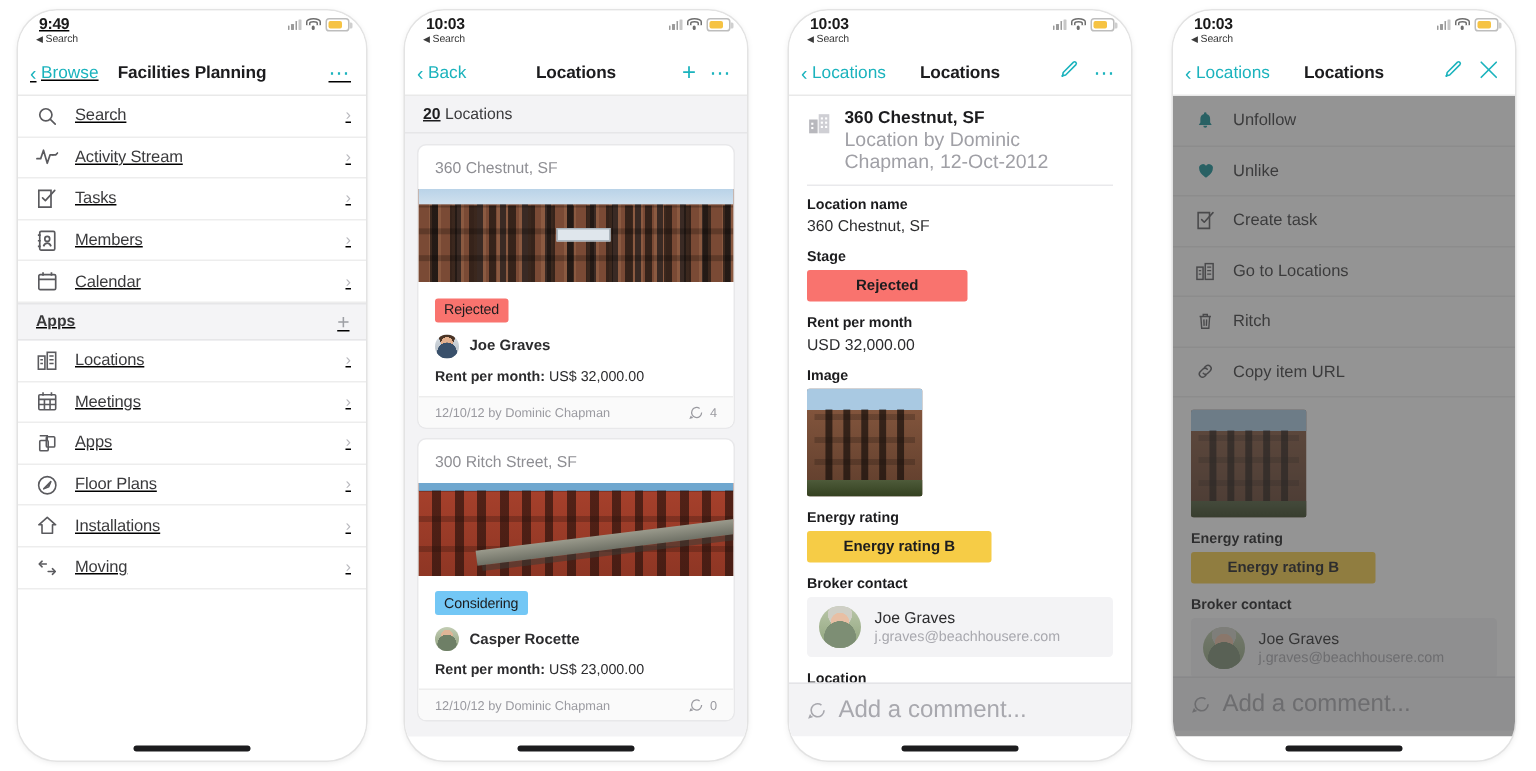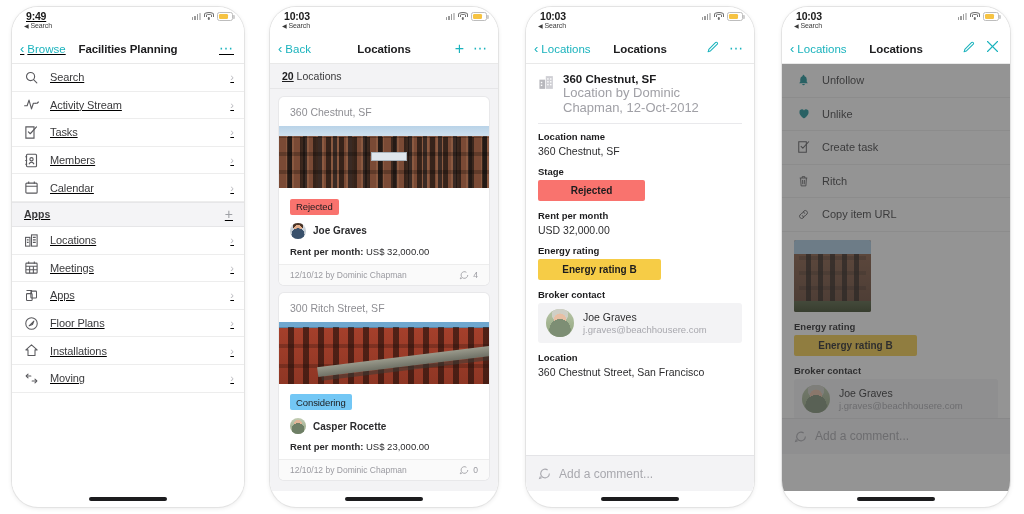--- a/index.html
+++ b/index.html
@@ -147,21 +147,21 @@
   .contact{ display:flex; align-items:center; gap:9px; background:#f3f3f5; border-radius:3px; padding:6px 8px;}
   .contact .ava2{ width:28px; height:28px; border-radius:50%; overflow:hidden; flex:0 0 28px; position:relative;}
   .contact .cn{ font-size:10.5px; color:#2c2c2e;}
   .contact .ce{ font-size:9.5px; color:#a8a8ae; margin-top:1px;}
   .commentbar{
     position:absolute; left:0; right:0; bottom:0; height:36px;
     background:#f3f3f5; border-top:1px solid #e4e4e7;
     display:flex; align-items:center; gap:8px; padding:0 12px;
     cursor:text;
   }
-  .commentbar .ph{ font-size:12px; color:#a8a8ae;}
+  .commentbar .ph{ font-size:16px; color:#a8a8ae;}
 
   
   .menu{ background:#fff; }
   .menu .mrow{
     display:flex; align-items:center; gap:11px;
     height:33.5px; padding:0 14px;
     border-bottom:1px solid #ededed;
     cursor:pointer;
   }
   .menu .mrow .ico{ width:15px; height:15px; flex:0 0 15px; display:flex; align-items:center; justify-content:center;}
@@ -630,20 +630,26 @@
       <div class="fld">
         <div class="k">Stage</div>
         <div class="pill rejected">Rejected</div>
       </div>
 
       <div class="fld">
         <div class="k">Rent per month</div>
         <div class="v">USD 32,000.00</div>
       </div>
 
+      <div class="fld">
+        <div class="k">Image</div>
+        <div class="d-photo">
+              <div class="facade-c"></div>
+            </div>
+      </div>
 
       <div class="fld">
         <div class="k">Energy rating</div>
         <div class="pill energy">Energy rating B</div>
       </div>
 
       <div class="fld">
         <div class="k">Broker contact</div>
         <div class="contact">
           <span class="ava2">
@@ -743,20 +749,34 @@
           <span class="lbl">Unlike</span>
         </div>
         <div class="mrow">
           <span class="ico">
             <svg width="14" height="14" viewBox="0 0 24 24" fill="none" stroke="#5a5a5e" stroke-width="1.8">
                   <path d="M3 3h13v18H3z"></path>
                   <polyline points="7,11 10,14 20,3" stroke-linecap="round" stroke-linejoin="round"></polyline>
                 </svg>
           </span>
           <span class="lbl">Create task</span>
+        </div>
+        <div class="mrow">
+          <span class="ico">
+            <svg width="15" height="14" viewBox="0 0 24 24" fill="none" stroke="#5a5a5e" stroke-width="1.7">
+                  <rect x="2.5" y="7" width="7" height="14"></rect>
+                  <rect x="12" y="3" width="9" height="18"></rect>
+                  <line x1="14.2" y1="7" x2="18.8" y2="7"></line>
+                  <line x1="14.2" y1="11" x2="18.8" y2="11"></line>
+                  <line x1="14.2" y1="15" x2="18.8" y2="15"></line>
+                  <line x1="4.6" y1="11" x2="7.4" y2="11"></line>
+                  <line x1="4.6" y1="15" x2="7.4" y2="15"></line>
+                </svg>
+          </span>
+          <span class="lbl">Go to Locations</span>
         </div>
         <div class="mrow">
           <span class="ico">
             <svg width="13" height="14" viewBox="0 0 24 24" fill="none" stroke="#5a5a5e" stroke-width="1.7">
                   <path d="M5 6.5h14"></path>
                   <path d="M9.5 6.5V4h5v2.5"></path>
                   <path d="M6.6 6.5 7.6 21h8.8l1-14.5"></path>
                   <line x1="10.3" y1="10" x2="10.6" y2="18"></line>
                   <line x1="13.7" y1="10" x2="13.4" y2="18"></line>
                 </svg>

